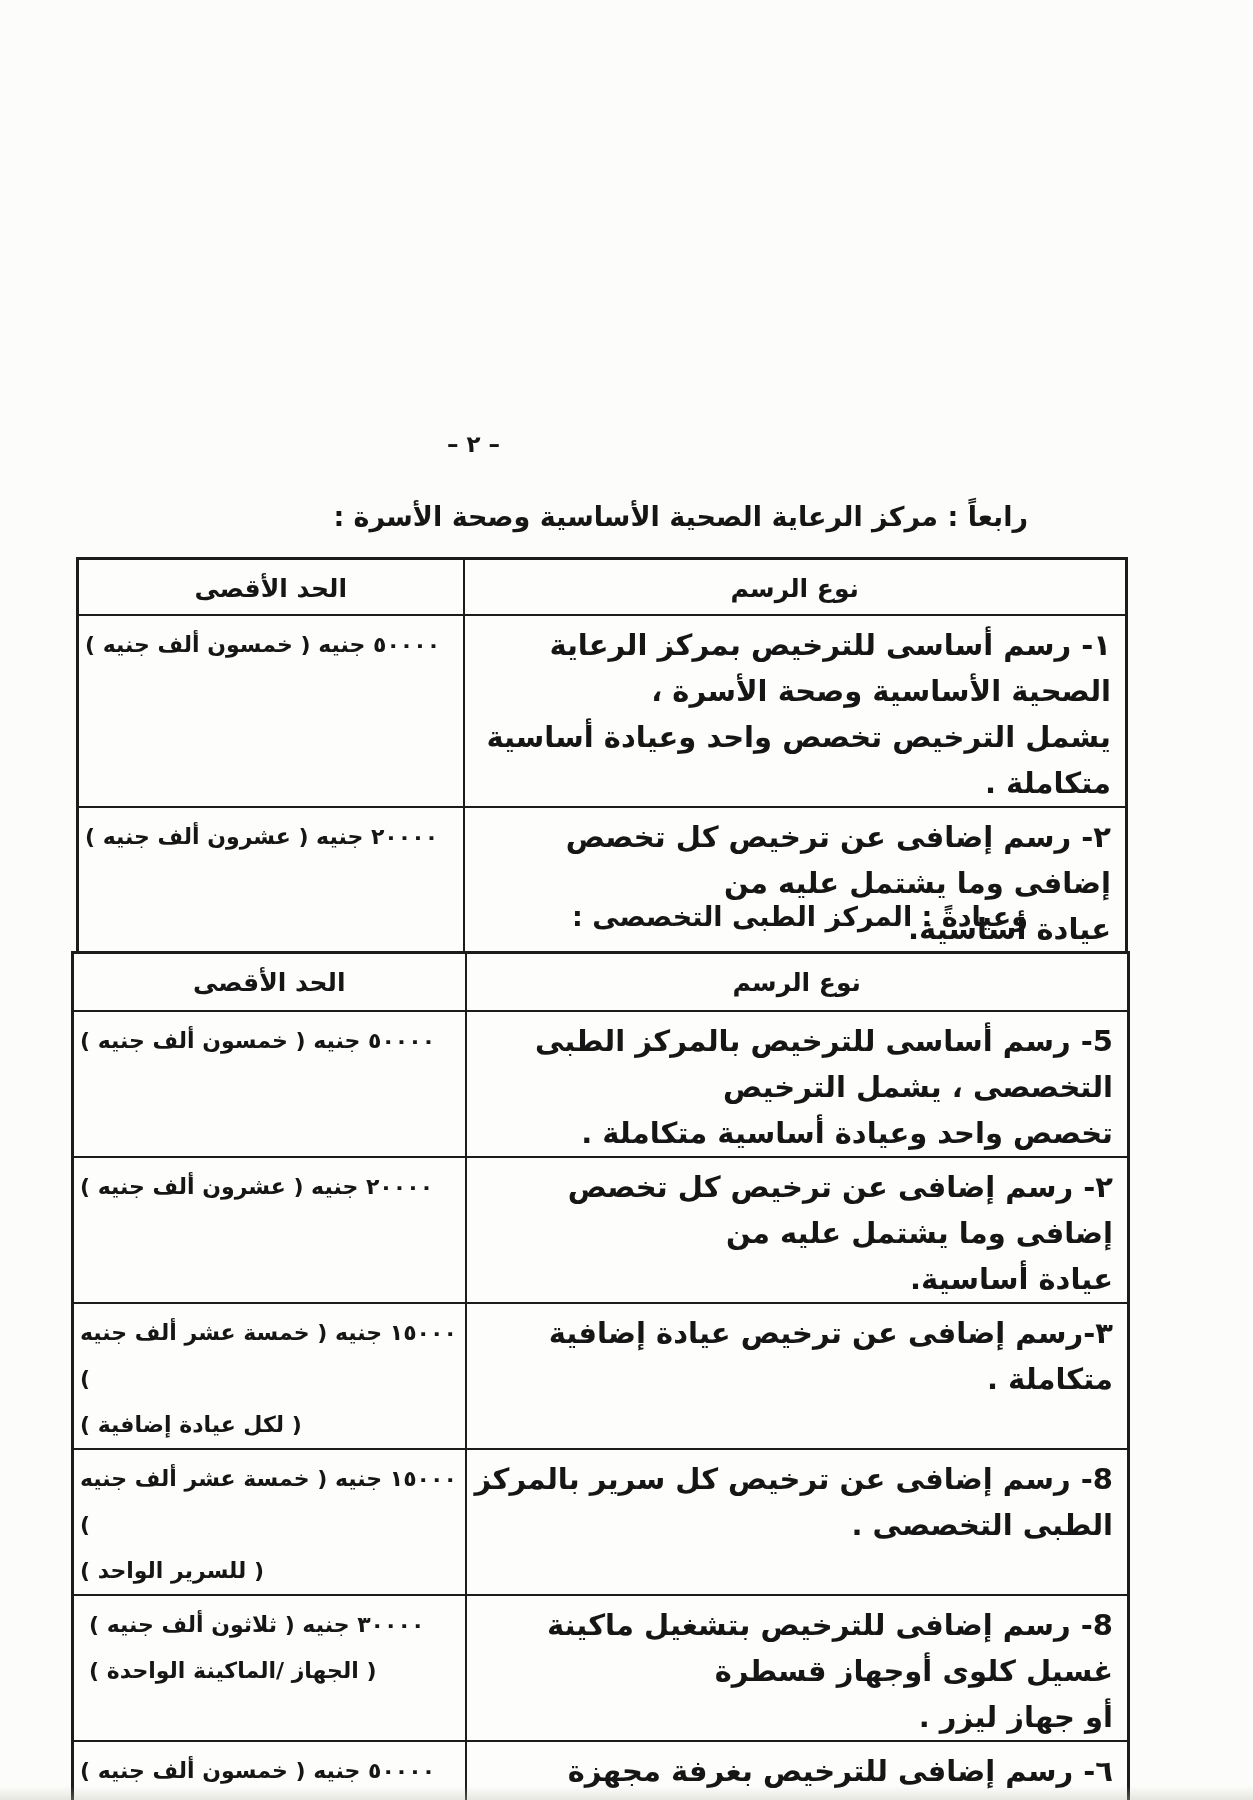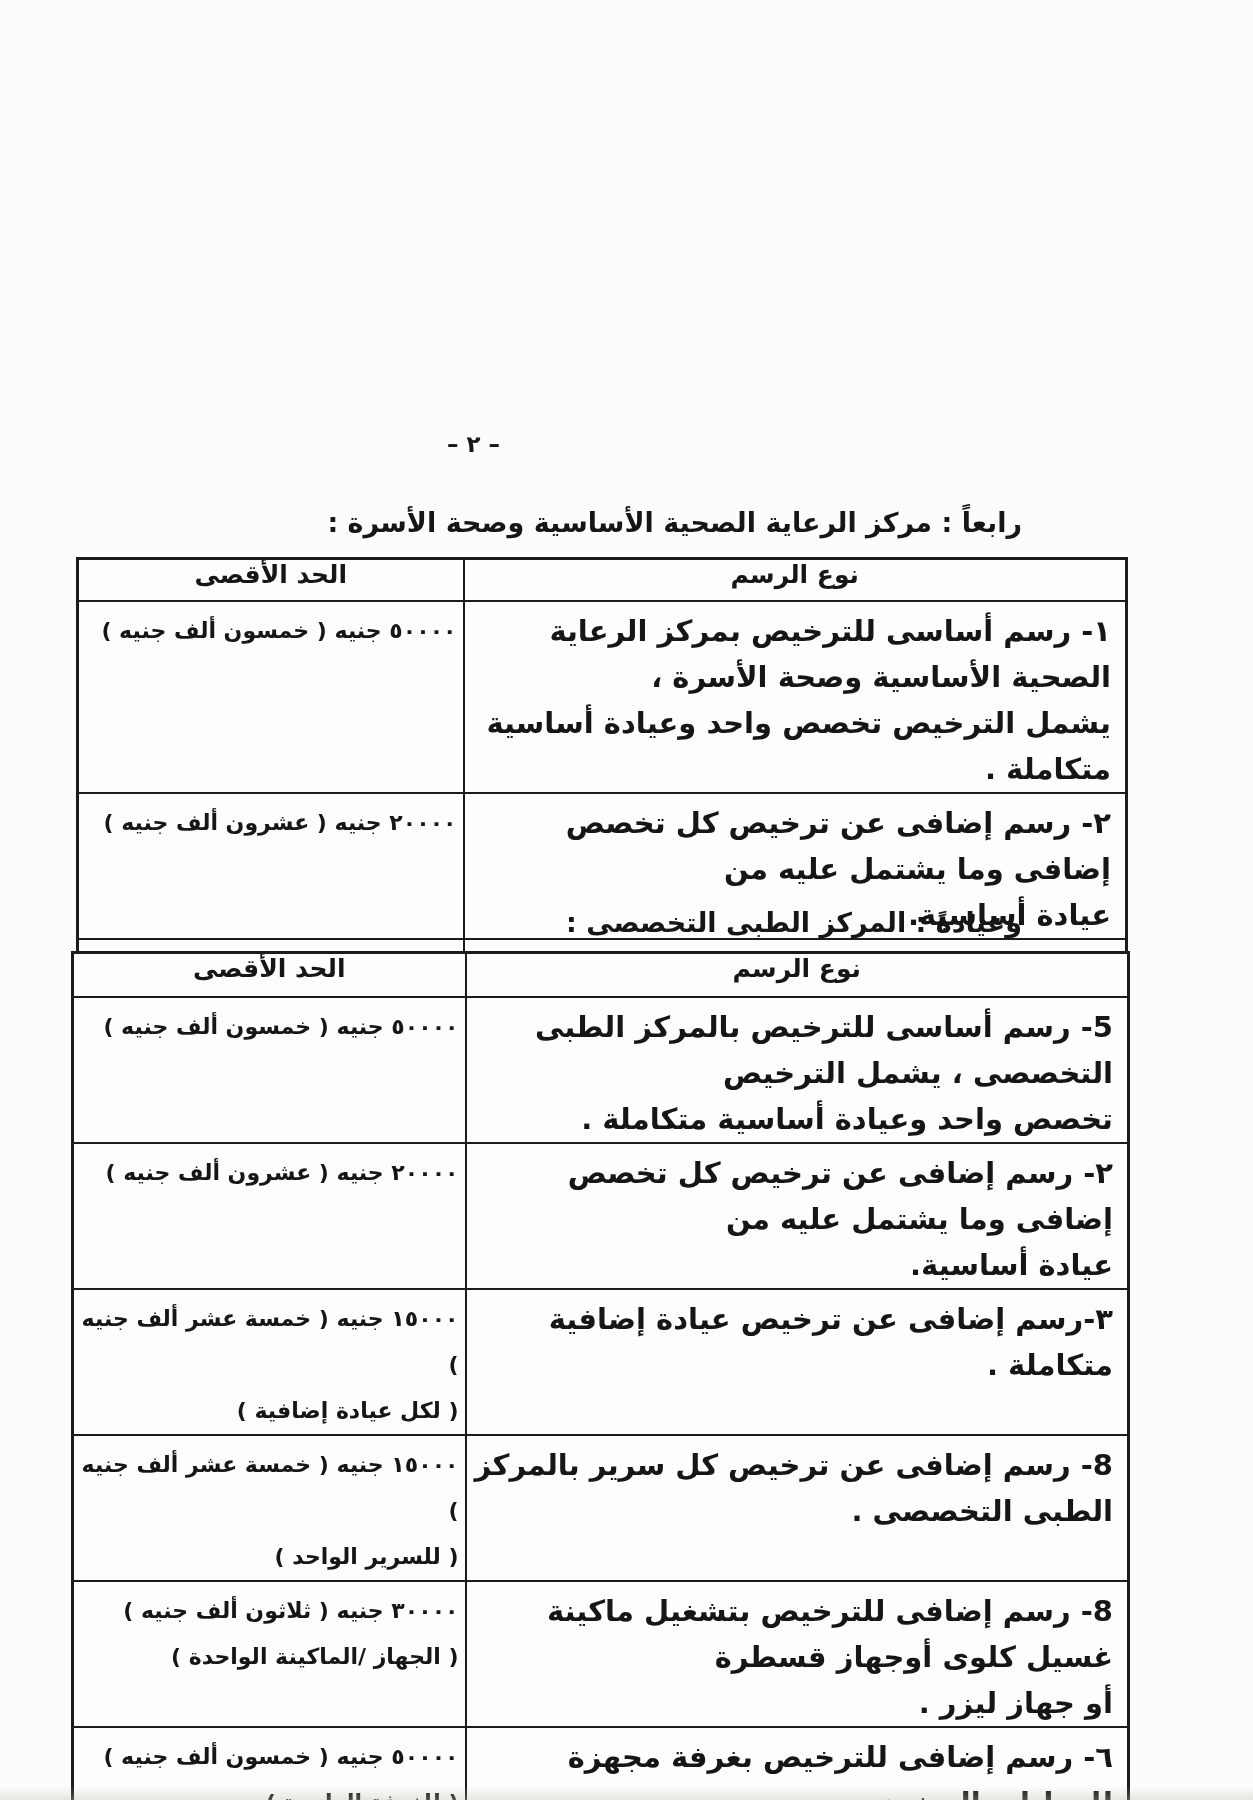--- a/index.html
+++ b/index.html
@@ -26,21 +26,21 @@
   .page-number{
     position:absolute;
     top:431px;left:447px;
     font-size:23px;font-weight:bold;
     letter-spacing:2px;
     direction:rtl;
   }
   .section-title{
     position:absolute;
     right:223px;
-    margin:8px;
+    margin:2px;
     font-size:27px;
     font-weight:bold;
     white-space:nowrap;
     direction:rtl;
   }
   .title-fourth{top:499px;}
   .title-fifth{top:899px;}
 
   table.fees{
     position:absolute;
@@ -54,32 +54,32 @@
   table.fees th, table.fees td{
     border:2.5px solid #1c1c1c;
     vertical-align:top;
     font-weight:bold;
     overflow:hidden;
   }
   table.fees{border:3px solid #1c1c1c;}
   th.col-head{
     font-size:25px;
     text-align:center;
-    padding:0 4px 4px 4px;
+    padding:14px 4px 4px 4px;
   }
   .table-primary th.col-head{height:36px;}
   .table-specialized th.col-head{height:38px;}
   td.fee-cell{
     font-size:29px;
     text-align:right;
     padding:6px 14px 0 6px;
   }
   td.limit-cell{
     font-size:22px;
-    text-align:right;
+    text-align:left;
     padding:6px 6px 0 6px;
   }
   .lines{
     white-space:pre-line;
     line-height:46px;
   }
   
   .t1-r1 td{height:84px;}
   .t1-r2 td{height:81px;}
   .t1-r3 td{height:82px;}

